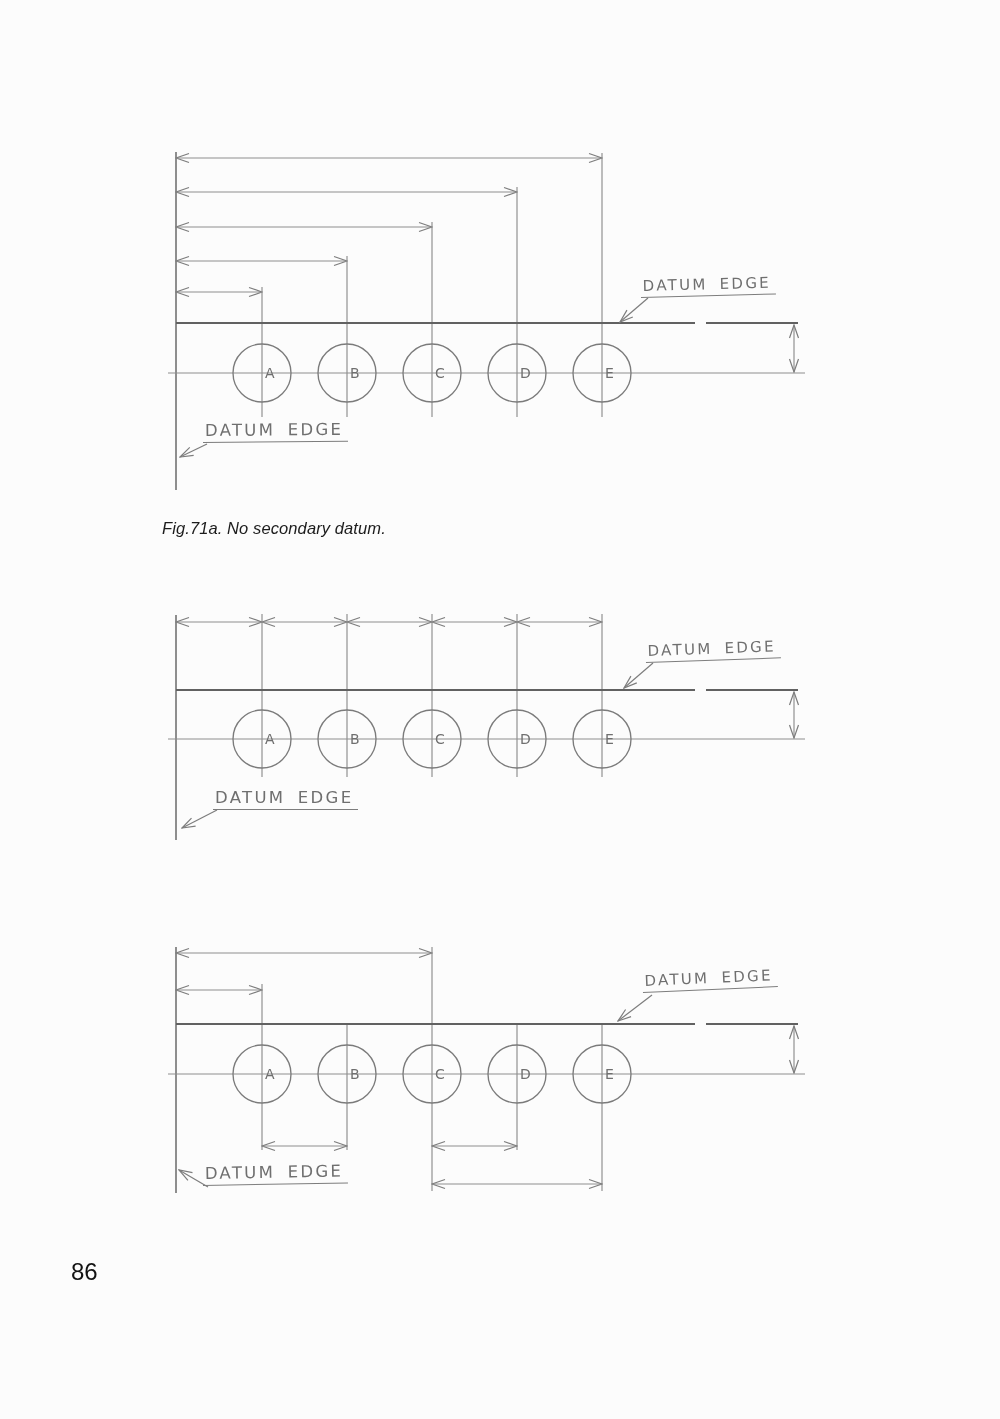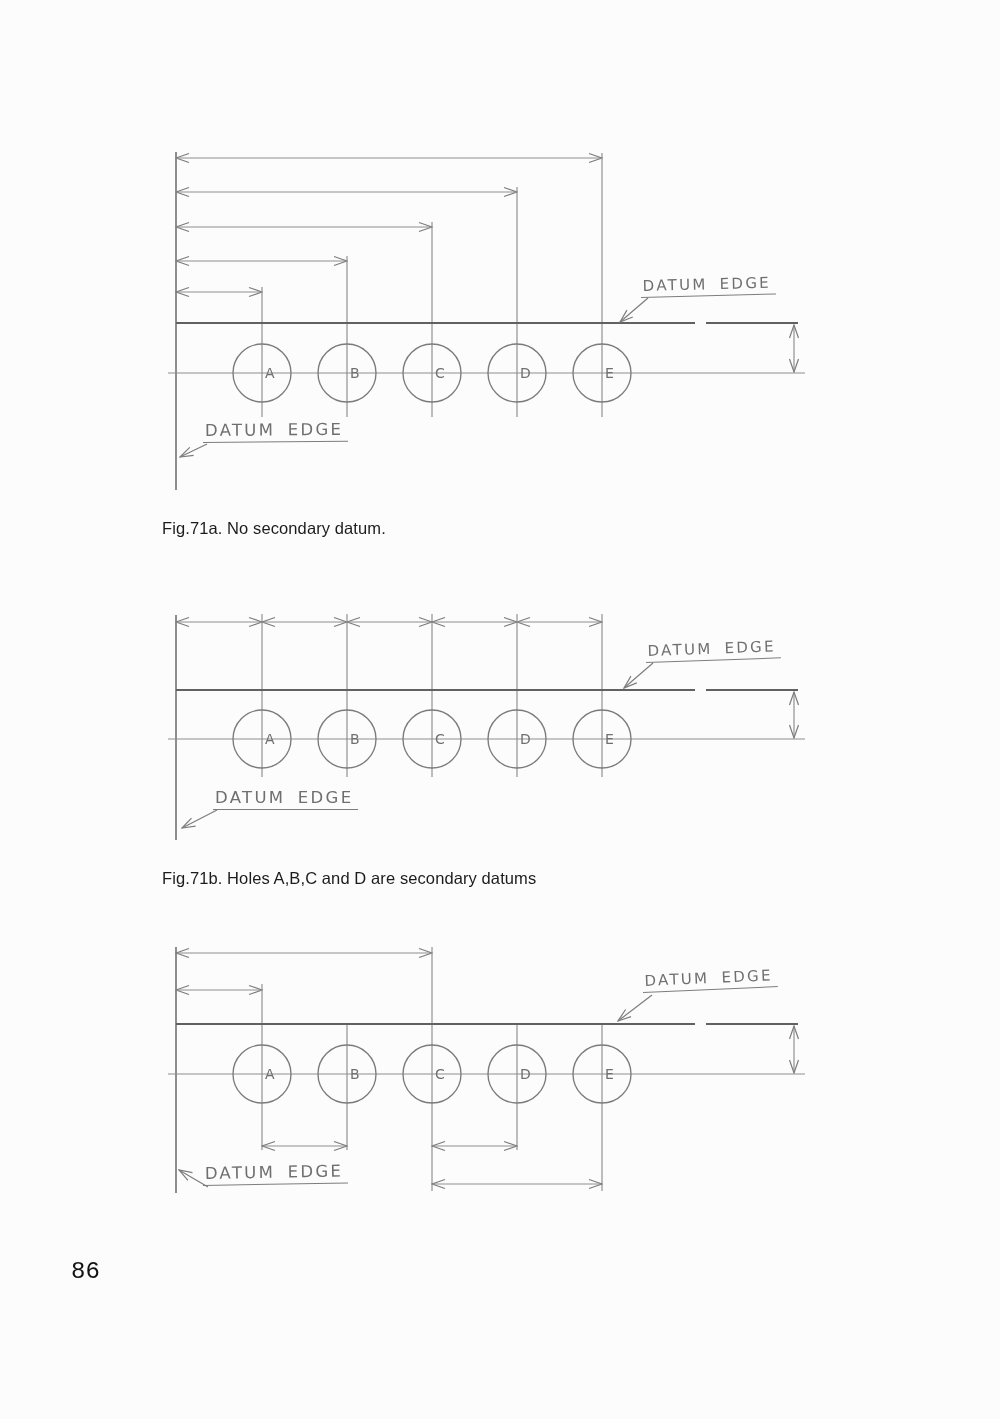--- a/index.html
+++ b/index.html
@@ -12,23 +12,23 @@
   .ledge{stroke:#6a6a6a;stroke-width:1.5;}
   .circ{stroke:#7b7b7b;stroke-width:1.35;fill:none;}
   .lead{stroke:#7d7d7d;stroke-width:1.2;}
   .hand-label{position:absolute;font-family:"DejaVu Sans",sans-serif;color:#6f6f6f;
       letter-spacing:2.3px;word-spacing:5px;border-bottom:1.4px solid #7d7d7d;
       padding:0 5px 2px 2px;transform-origin:left bottom;white-space:nowrap;}
   .hand-sm{font-size:15px;}
   .hand-lg{font-size:16.5px;}
   .hole-letter{position:absolute;font-family:"DejaVu Sans",sans-serif;font-size:14px;
       line-height:14px;color:#6f6f6f;}
-  .caption{position:absolute;left:162px;font-size:16.5px;color:#1c1c1c;
+  .caption{position:absolute;left:162px;font-style:italic;font-size:16.5px;color:#1c1c1c;
       letter-spacing:0.1px;white-space:nowrap;}
-  .page-number{position:absolute;left:71px;top:1258px;font-size:24px;color:#131313;font-family:Liberation Mono, monospace;}
+  .page-number{position:absolute;left:71px;top:1258px;font-size:24px;color:#131313;}
 </style>
 </head>
 <body>
 
 <div id="page">
 
 <svg class="drawing" width="1000" height="1419" viewBox="0 0 1000 1419">
   <defs>
     <marker id="arw" markerUnits="userSpaceOnUse" markerWidth="16" markerHeight="12" viewBox="0 0 16 12" refX="15" refY="6" orient="auto">
       <path d="M2,1.5 L15,6 L2,10.5" fill="none" stroke="#7d7d7d" stroke-width="1.2"></path>
@@ -161,21 +161,20 @@
 <span class="hole-letter" style="left:605px;top:366px;">E</span>
 <div class="caption" style="top:519px;">Fig.71a. No secondary datum.</div>
 
 <div class="hand-label hand-sm" style="left:646px;top:642px;transform:rotate(-2deg);">DATUM EDGE</div>
 <div class="hand-label hand-lg" style="left:213px;top:788px;">DATUM EDGE</div>
 <span class="hole-letter" style="left:265px;top:732px;">A</span>
 <span class="hole-letter" style="left:350px;top:732px;">B</span>
 <span class="hole-letter" style="left:435px;top:732px;">C</span>
 <span class="hole-letter" style="left:520px;top:732px;">D</span>
 <span class="hole-letter" style="left:605px;top:732px;">E</span>
-<div class="caption" style="top:869px;">Fig.71b. Holes A,B,C and D are secondary datums</div>
 
 <div class="hand-label hand-sm" style="left:643px;top:972px;transform:rotate(-2.5deg);">DATUM EDGE</div>
 <div class="hand-label hand-lg" style="left:203px;top:1164px;transform:rotate(-1deg);">DATUM EDGE</div>
 <span class="hole-letter" style="left:265px;top:1067px;">A</span>
 <span class="hole-letter" style="left:350px;top:1067px;">B</span>
 <span class="hole-letter" style="left:435px;top:1067px;">C</span>
 <span class="hole-letter" style="left:520px;top:1067px;">D</span>
 <span class="hole-letter" style="left:605px;top:1067px;">E</span>
 
 <div class="page-number">86</div>

